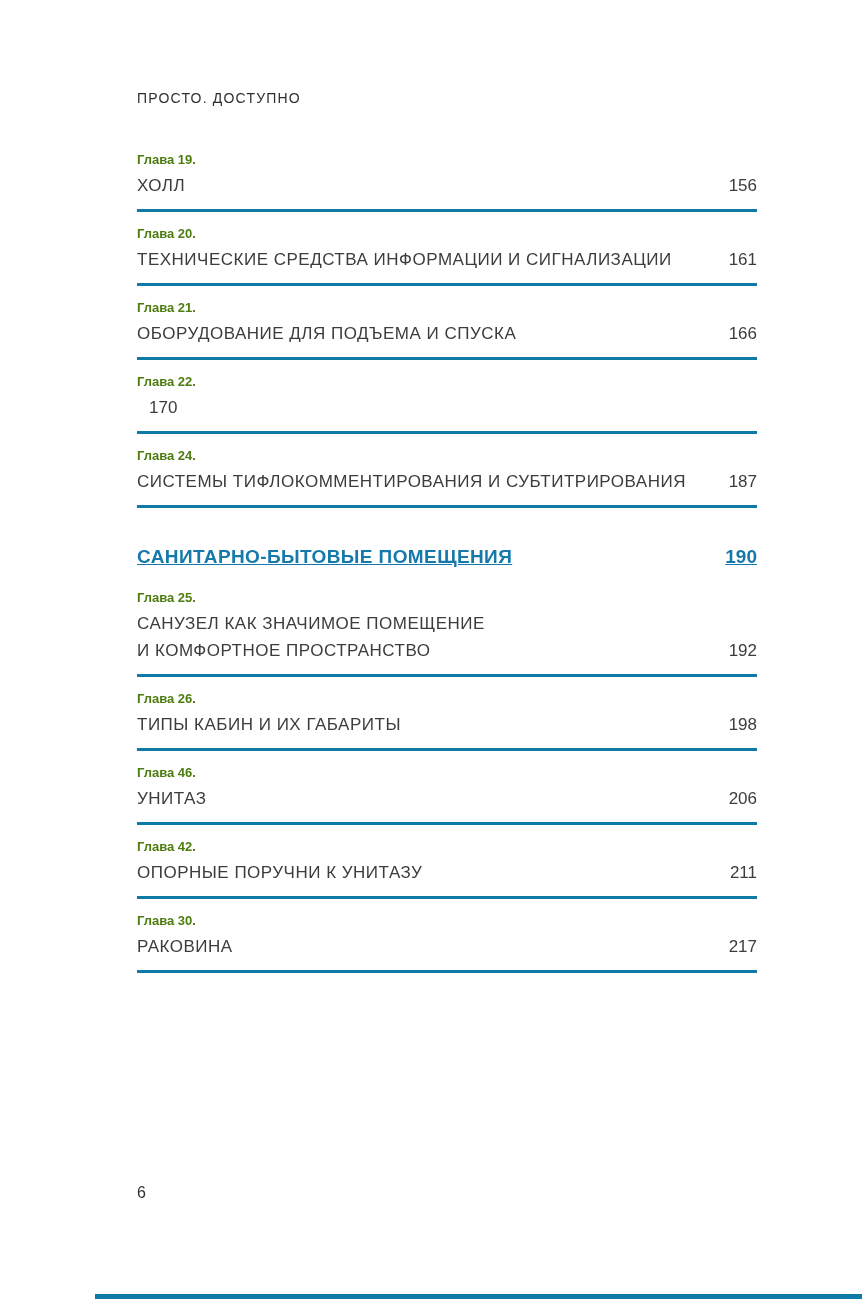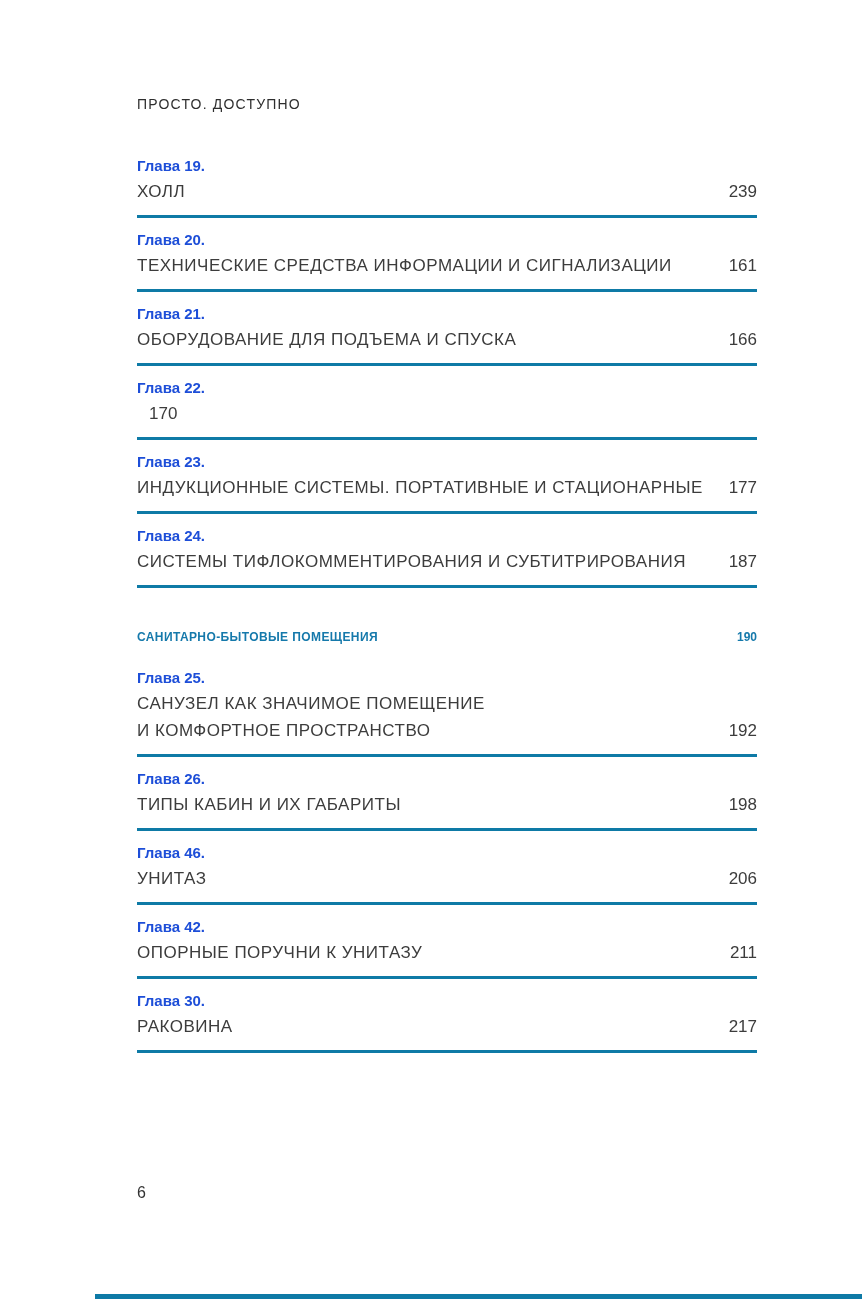--- a/index.html
+++ b/index.html
@@ -11,37 +11,37 @@
     height: 1299px;
     position: relative;
     background: #ffffff;
     overflow: hidden;
     font-family: "Liberation Sans", sans-serif;
     -webkit-font-smoothing: antialiased;
   }
   .content {
     position: absolute;
     left: 137px;
-    top: 96px;
+    top: 90px;
     width: 620px;
   }
   .running-header {
     font-size: 14px;
     letter-spacing: 1.2px;
     color: #2e2e2e;
     margin-bottom: 32px;
   }
   .toc-entry {
     padding: 9px 0 10px 0;
     border-bottom: 3px solid var(--accent-teal, #0e7aa6);
   }
   .toc-entry .entry-label {
-    font-size: 15px;
+    font-size: 13px;
     font-weight: bold;
-    color: #1d4ed8;
+    color: #4d7c0f;
     line-height: 25px;
   }
   .title-row {
     display: flex;
     justify-content: space-between;
     align-items: center;
     font-size: 17px;
     line-height: 27px;
     color: #3c3c3c;
     letter-spacing: 0.5px;
@@ -55,25 +55,26 @@
   .toc-entry.part {
     border-bottom: none;
     padding: 34px 0 4px 0;
   }
   .toc-entry.part .entry-label {
     font-size: 19px;
     color: var(--part-blue, #1579ab);
     line-height: 30px;
   }
   .toc-entry.part .title-row {
-    font-size: 12px;
+    font-size: 19px;
     font-weight: bold;
     color: var(--part-blue, #1579ab);
     line-height: 30px;
     letter-spacing: 0.4px;
+    text-decoration: underline;
   }
   .footer-page {
     position: absolute;
     left: 137px;
     top: 1184px;
     font-size: 16px;
     color: #333333;
   }
   .bottom-accent-bar {
     position: absolute;
@@ -89,21 +90,21 @@
 
 <div class="content">
   <div class="running-header">ПРОСТО. ДОСТУПНО</div>
 
   <div>
       <div class="toc-entry chapter">
     <div class="entry-label">Глава 19.</div>
     <div>
           <div class="title-row">
             <span>ХОЛЛ</span>
-            <span class="page-num">239</span>
+            <span class="page-num">156</span>
           </div>
         </div>
   </div>
       <div class="toc-entry chapter">
     <div class="entry-label">Глава 20.</div>
     <div>
           <div class="title-row">
             <span>ТЕХНИЧЕСКИЕ СРЕДСТВА ИНФОРМАЦИИ И СИГНАЛИЗАЦИИ</span>
             <span class="page-num">161</span>
           </div>
@@ -120,29 +121,20 @@
   </div>
       <div class="toc-entry chapter">
     <div class="entry-label">Глава 22.</div>
     <div>
           <div class="title-row">
             <span class="page-num">170</span>
           </div>
         </div>
   </div>
       <div class="toc-entry chapter">
-    <div class="entry-label">Глава 23.</div>
-    <div>
-          <div class="title-row">
-            <span>ИНДУКЦИОННЫЕ СИСТЕМЫ. ПОРТАТИВНЫЕ И СТАЦИОНАРНЫЕ</span>
-            <span class="page-num">177</span>
-          </div>
-        </div>
-  </div>
-      <div class="toc-entry chapter">
     <div class="entry-label">Глава 24.</div>
     <div>
           <div class="title-row">
             <span>СИСТЕМЫ ТИФЛОКОММЕНТИРОВАНИЯ И СУБТИТРИРОВАНИЯ</span>
             <span class="page-num">187</span>
           </div>
         </div>
   </div>
       <div class="toc-entry part">
     <div>

